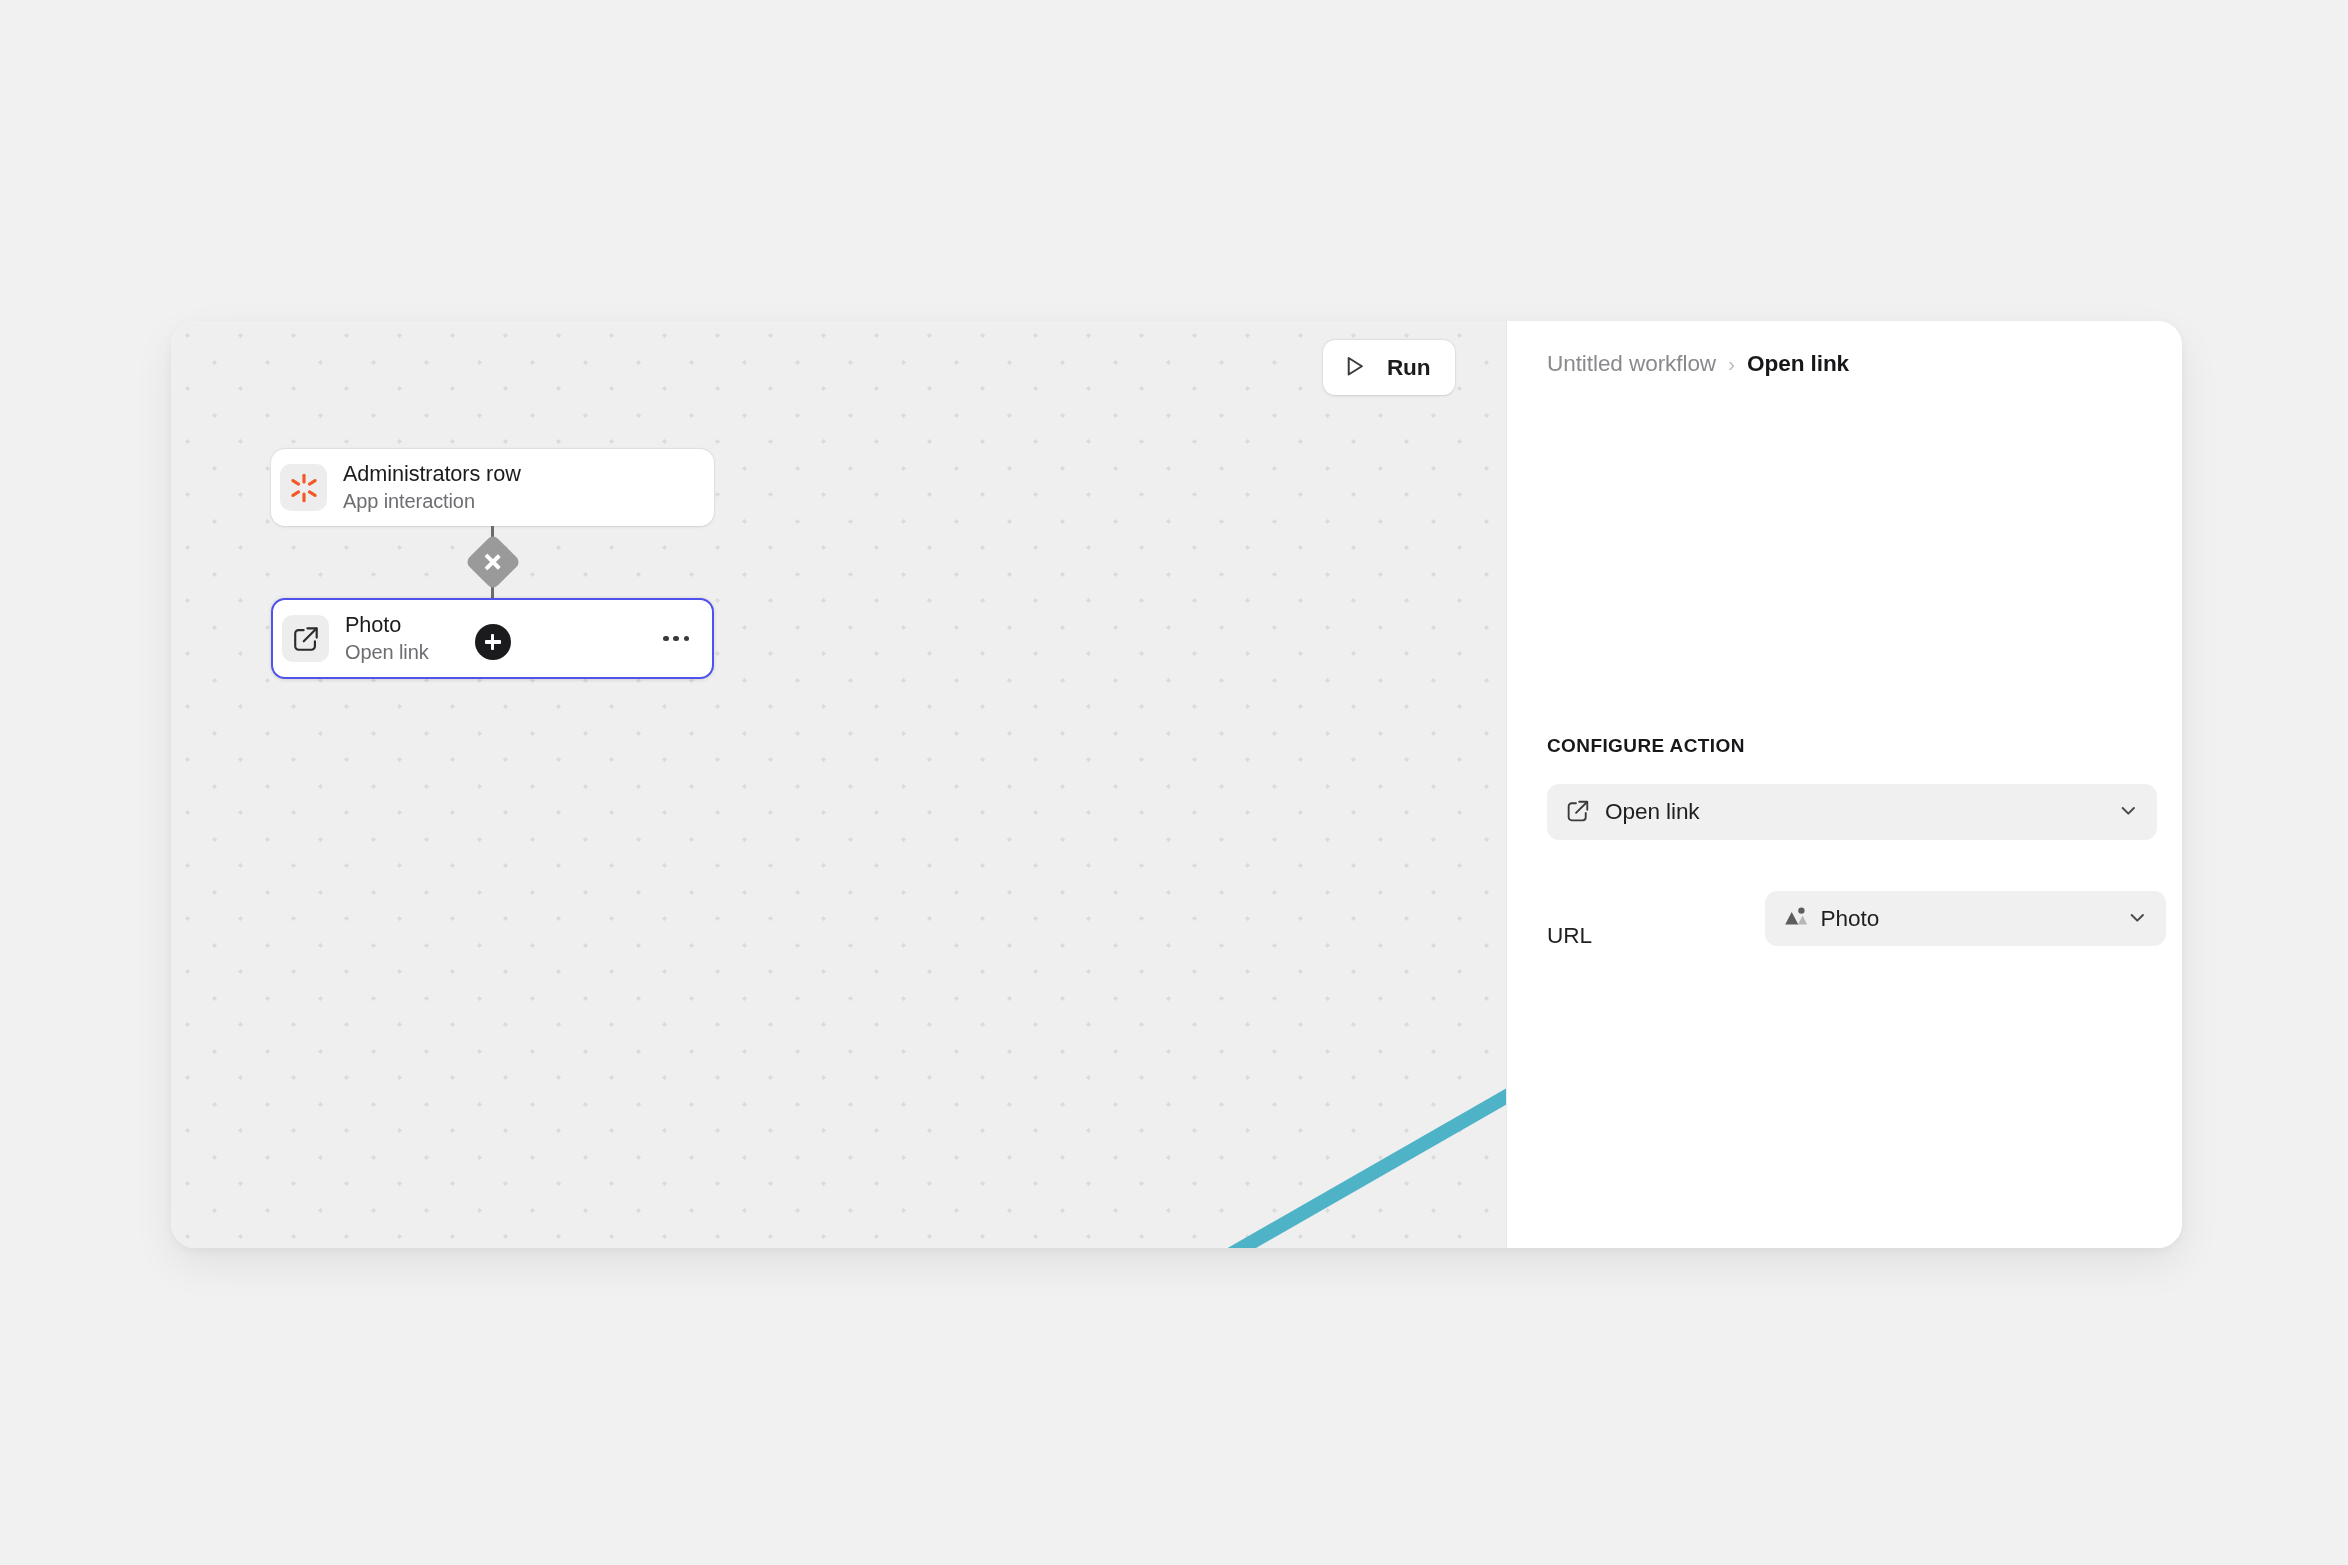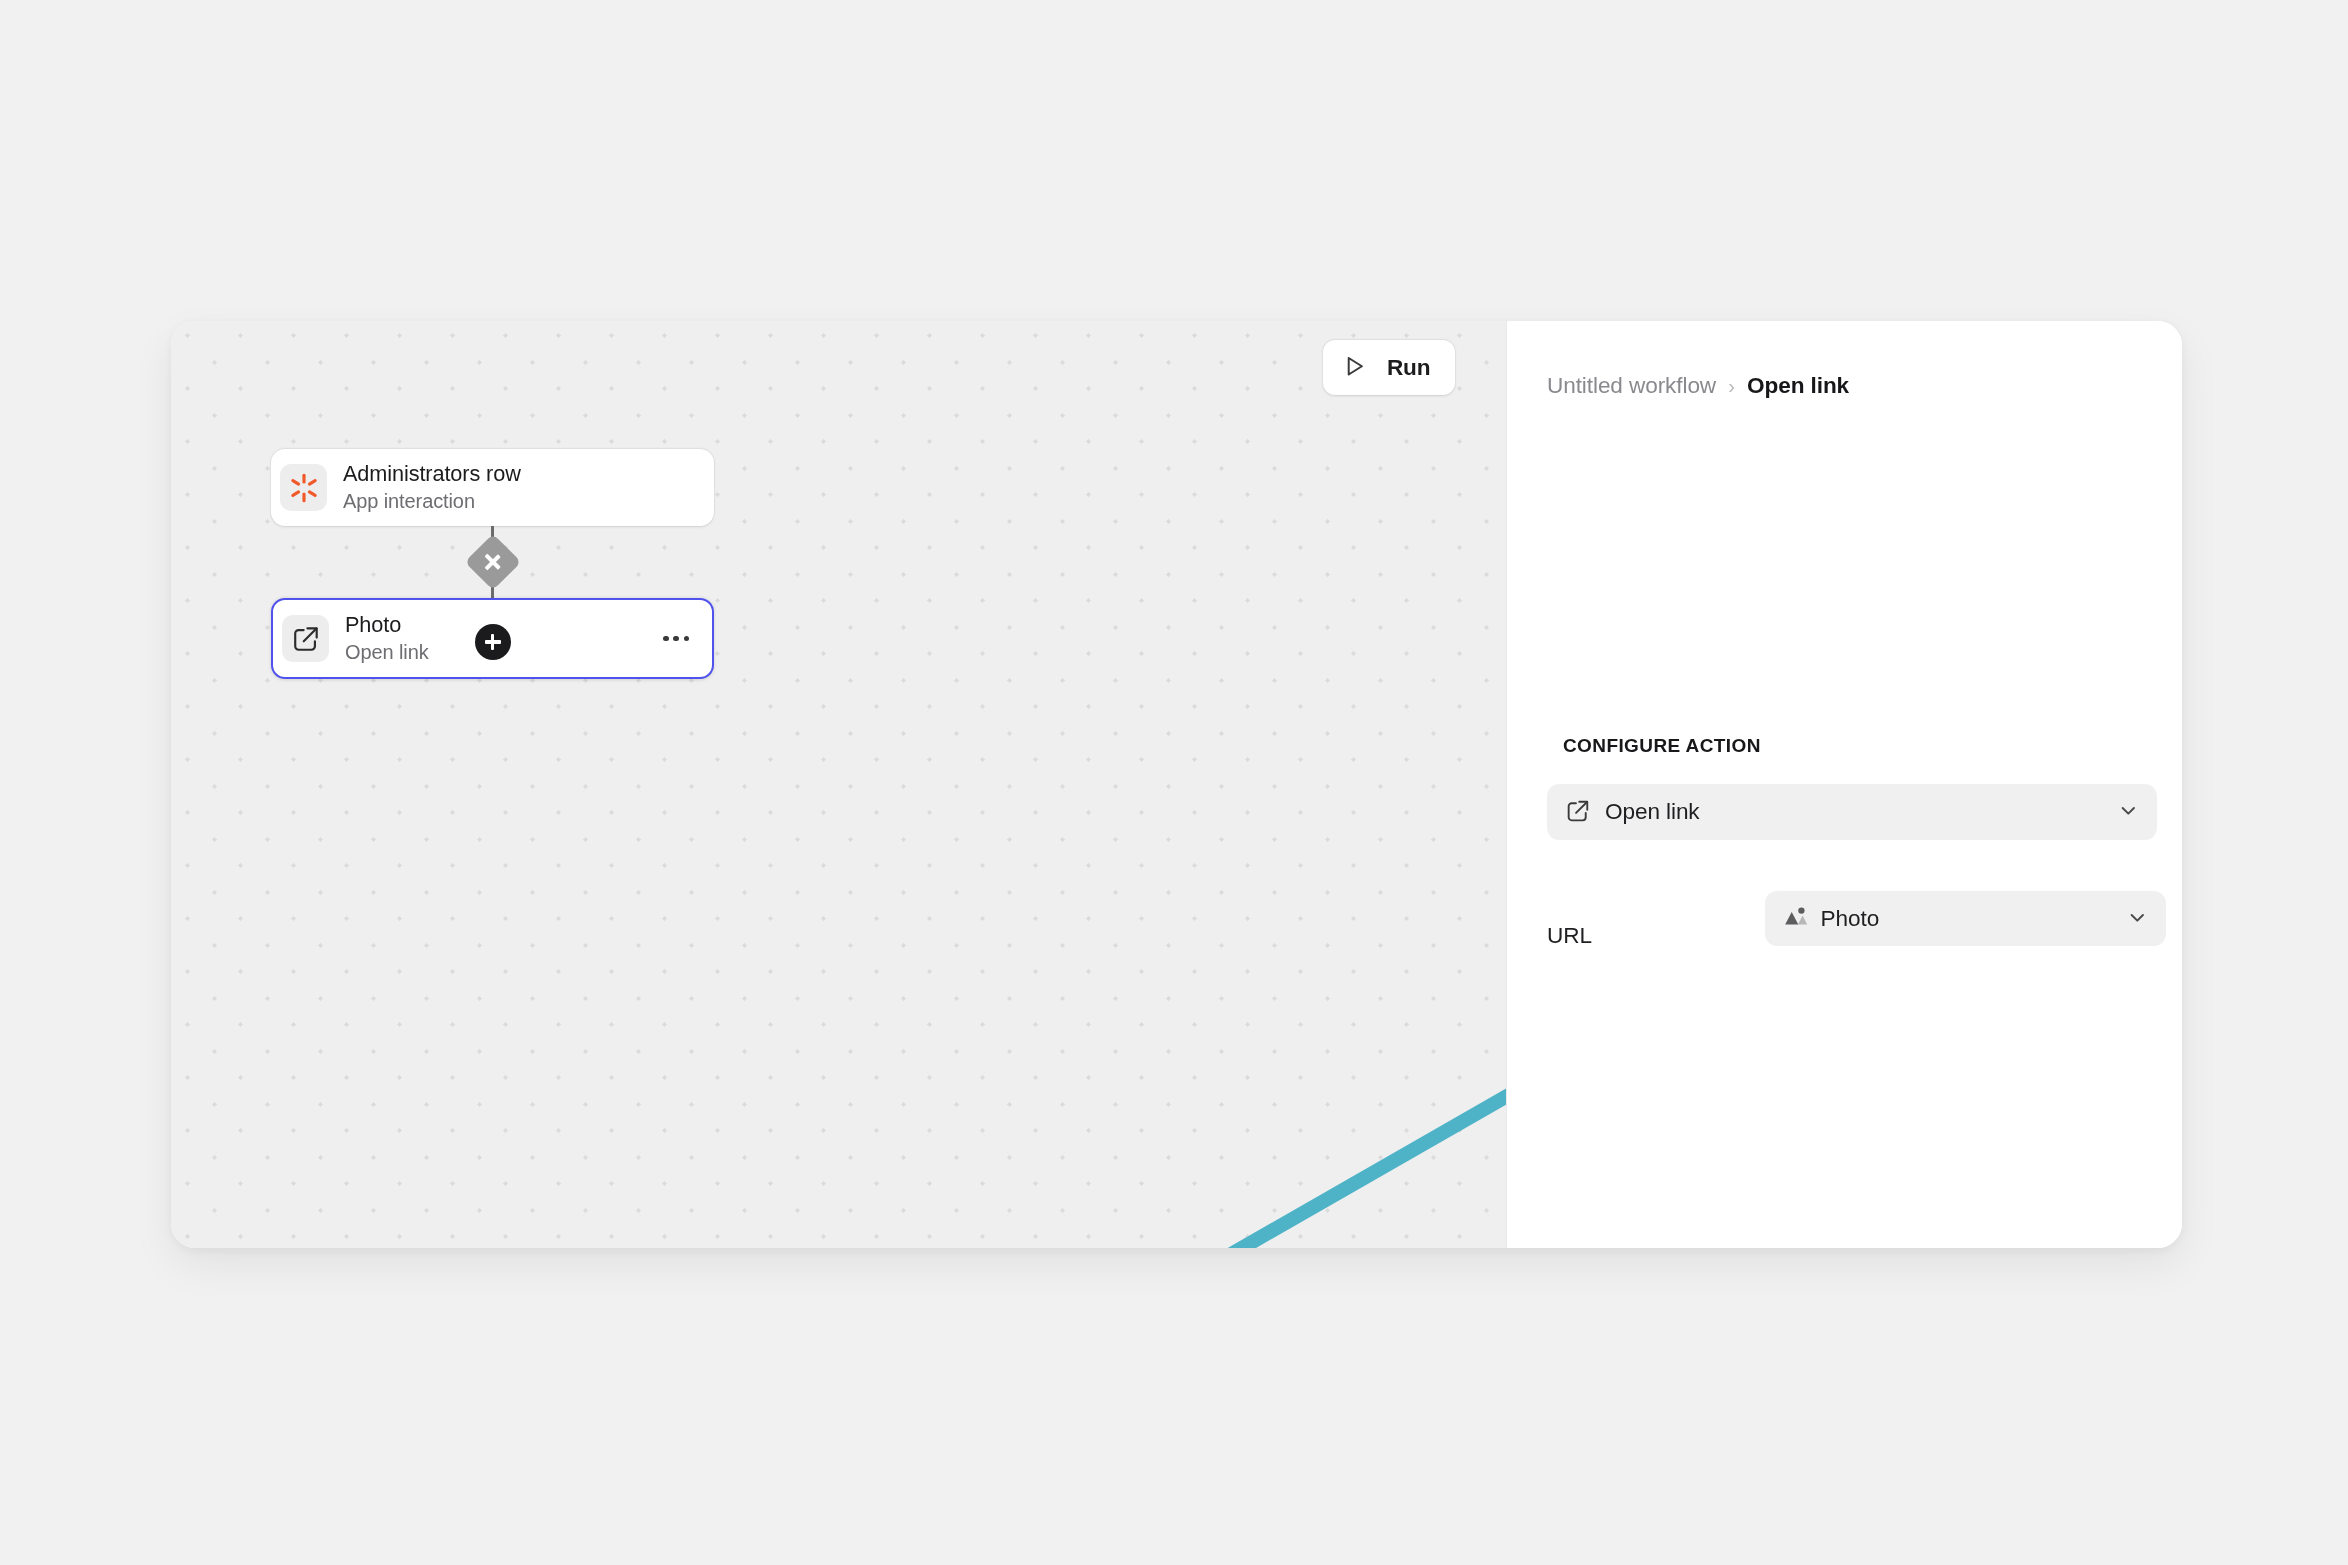--- a/index.html
+++ b/index.html
@@ -208,40 +208,39 @@
   #config-panel {
     position: relative;
     flex: 1 1 auto;
     background: #ffffff;
     padding: 0;
     border-left: 0.9px solid #e9e9e9;
   }
   #breadcrumb {
     position: absolute;
     left: 40px;
-    top: 52px;
+    top: 30px;
     display: flex;
     align-items: center;
     gap: 12.2px;
     font-size: 22.6px;
     letter-spacing: -0.1px;
   }
   #breadcrumb .crumb-root { color: #8a8a8e; cursor: pointer; }
   #breadcrumb .crumb-sep { color: #b8b8bc; font-size: 20px; }
   #breadcrumb .crumb-current { color: #17171a; font-weight: bold; }
 
   #configure-label {
     position: absolute;
     left: 40px;
     top: 414px;
     font-size: 19px;
     font-weight: bold;
     color: #18181b;
     letter-spacing: 0.4px;
-    margin-left: 16px;
   }
 
   .panel-select {
     box-sizing: border-box;
     position: absolute;
     background: #f0f0f0;
     border: none;
     border-radius: 12.2px;
     display: flex;
     align-items: center;

